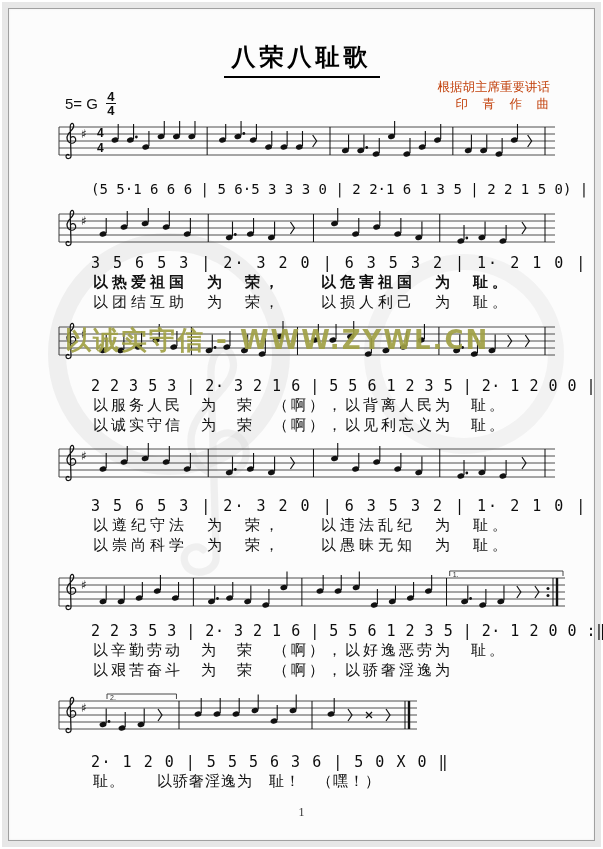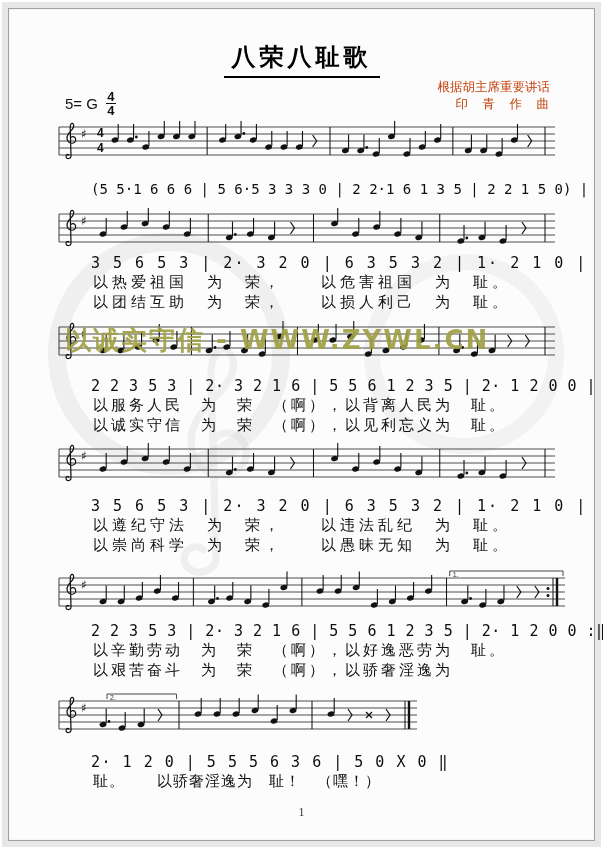--- a/index.html
+++ b/index.html
@@ -289,21 +289,21 @@
             <line x1="428.0571428571428" y1="28.5" x2="428.0571428571428" y2="13.5" stroke="#111" stroke-width="1.1"></line>
           </g>
           <g>
             <ellipse cx="445.9047619047619" cy="33" rx="3.5" ry="2.6" fill="#111" transform="rotate(-18 445.9047619047619 33)"></ellipse>
             <line x1="449.1047619047619" y1="32" x2="449.1047619047619" y2="17" stroke="#111" stroke-width="1.1"></line>
           </g>
           <path d="M464.95238095238096 14 L468.95238095238096 20 L464.95238095238096 26" fill="none" stroke="#111" stroke-width="1.2"></path>
           <line x1="488" y1="6" x2="488" y2="34" stroke="#111" stroke-width="1"></line>
         </svg>
       <div class="jianpu" style="letter-spacing:2px;margin-top:0px;">3 5 6 5 3 | 2· 3 2 0 | 6 3 5 3 2 | 1· 2 1 0 |</div>
-      <div class="lyrics" style="letter-spacing:4px;">以热爱祖国　为　荣，　　以危害祖国　为　耻。</div>
+      <div class="lyrics" style="letter-spacing:4px;font-weight:bold;">以热爱祖国　为　荣，　　以危害祖国　为　耻。</div>
       <div class="lyrics" style="letter-spacing:4px;">以团结互助　为　荣，　　以损人利己　为　耻。</div>
     </div>
 
     <div class="system" style="top:312px;">
       <svg class="staff-svg" width="500" height="46" viewBox="0 0 500 46">
           <line x1="2" y1="6" x2="498" y2="6" stroke="#3a3a3a" stroke-width="0.9"></line>
           <line x1="2" y1="13" x2="498" y2="13" stroke="#3a3a3a" stroke-width="0.9"></line>
           <line x1="2" y1="20" x2="498" y2="20" stroke="#3a3a3a" stroke-width="0.9"></line>
           <line x1="2" y1="27" x2="498" y2="27" stroke="#3a3a3a" stroke-width="0.9"></line>
           <line x1="2" y1="34" x2="498" y2="34" stroke="#3a3a3a" stroke-width="0.9"></line>

